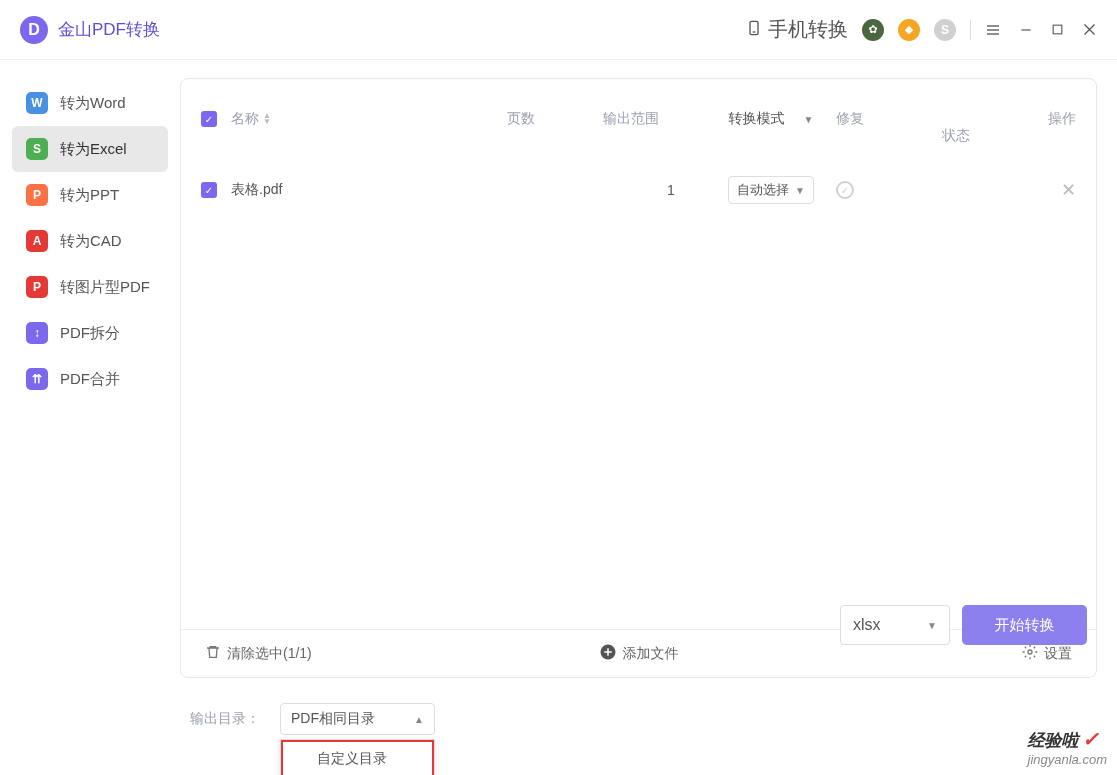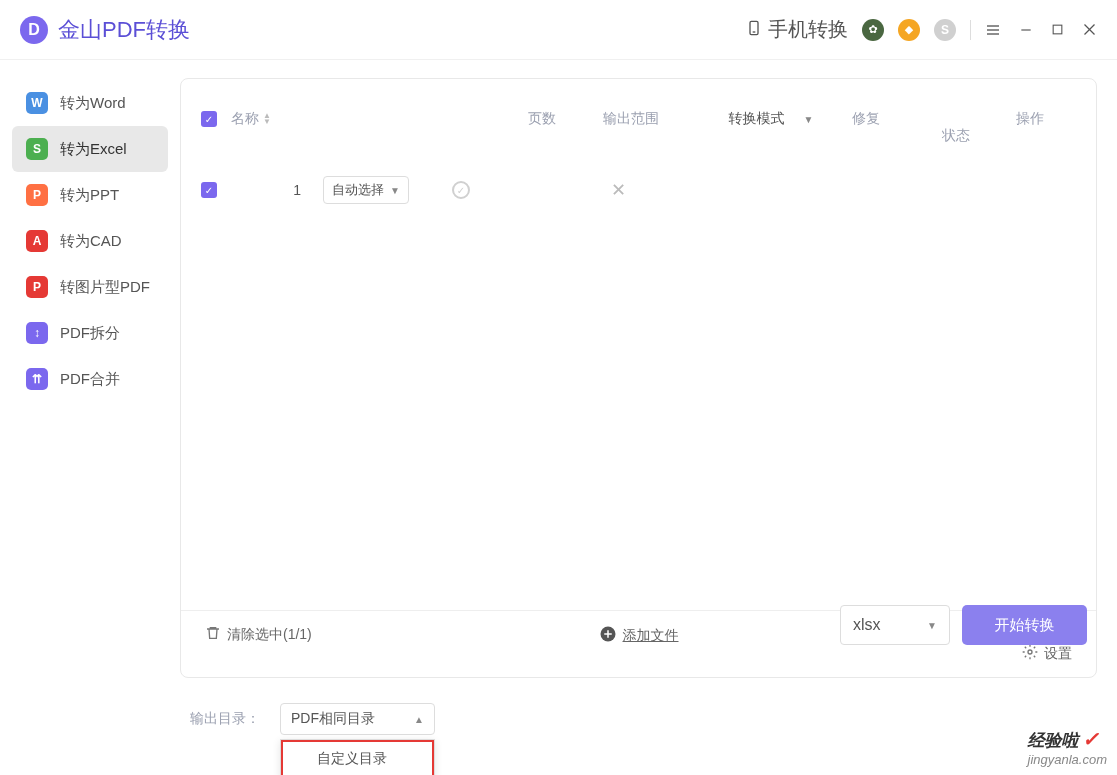--- a/index.html
+++ b/index.html
@@ -32,21 +32,21 @@
       background: #7b68ee;
       border-radius: 50%;
       display: flex;
       align-items: center;
       justify-content: center;
       color: #fff;
       font-weight: bold;
       font-size: 16px;
     }
     .app-title {
-      font-size: 22px;
+      font-size: 17px;
       color: #5b4fd6;
       font-weight: 500;
     }
     .titlebar-right {
       margin-left: auto;
       display: flex;
       align-items: center;
       gap: 14px;
     }
     .mobile-convert {
@@ -134,26 +134,26 @@
     }
     .table-header {
       display: flex;
       align-items: center;
       padding: 14px 20px;
       color: #9ba0b0;
       font-size: 14px;
     }
     .col-check { width: 30px; }
     .col-name { flex: 1; display:flex;align-items:center;gap:4px;}
-    .col-pages { width: 70px; text-align: right; }
+    .col-pages { width: 70px; text-align: center; }
     .col-range { width: 150px; text-align: center; }
     .col-mode { width: 130px; text-align: center; display:flex;align-items:center;justify-content:center;gap:19px;color:#555;}
-    .col-repair { width: 60px; text-align: center; }
+    .col-repair { width: 60px; text-align: left; }
     .col-status { width: 120px; text-align: center; margin-top: 34px; }
-    .col-action { width: 60px; text-align: left; }
+    .col-action { width: 60px; text-align: right; }
     .table-row {
       display: flex;
       align-items: center;
       padding: 14px 20px;
       color: #555;
       font-size: 14px;
     }
     .checkbox-icon {
       width: 16px;
       height: 16px;
@@ -198,37 +198,36 @@
     .close-x {
       color: #bbb;
       font-size: 18px;
       cursor: pointer;
     }
     .file-list {
       flex: 1;
     }
     .panel-footer {
       display: flex;
+      align-items: center;
       padding: 14px 24px;
       border-top: 1px solid #eee;
       color: #666;
       font-size: 14px;
-      flex-direction: column;
     }
     .footer-btn {
       display: flex;
       align-items: center;
       gap: 6px;
       cursor: pointer;
     }
     .footer-center {
       position: absolute;
       left: 50%;
       transform: translateX(-50%);
-      text-decoration: underline;
     }
     .footer-right {
       margin-left: auto;
     }
     .options-area {
       padding: 25px 10px 0 10px;
       color: #9ba0b0;
       font-size: 14px;
     }
     .option-row {
@@ -466,20 +465,21 @@
         <div class="col-repair">修复</div>
         <div class="col-status">状态</div>
         <div class="col-action">操作</div>
       </div>
 
       <div class="file-list">
         <div class="table-row">
           <div class="col-check">
             <div class="checkbox-icon">✓</div>
           </div>
+          <div class="col-name">表格.pdf</div>
           <div class="col-pages">1</div>
           <div class="col-mode">
             <div class="mode-select">
               <span>自动选择</span>
               <span class="triangle-down">▼</span>
             </div>
           </div>
           <div class="col-repair">
             <span class="repair-circle">✓</span>
           </div>

